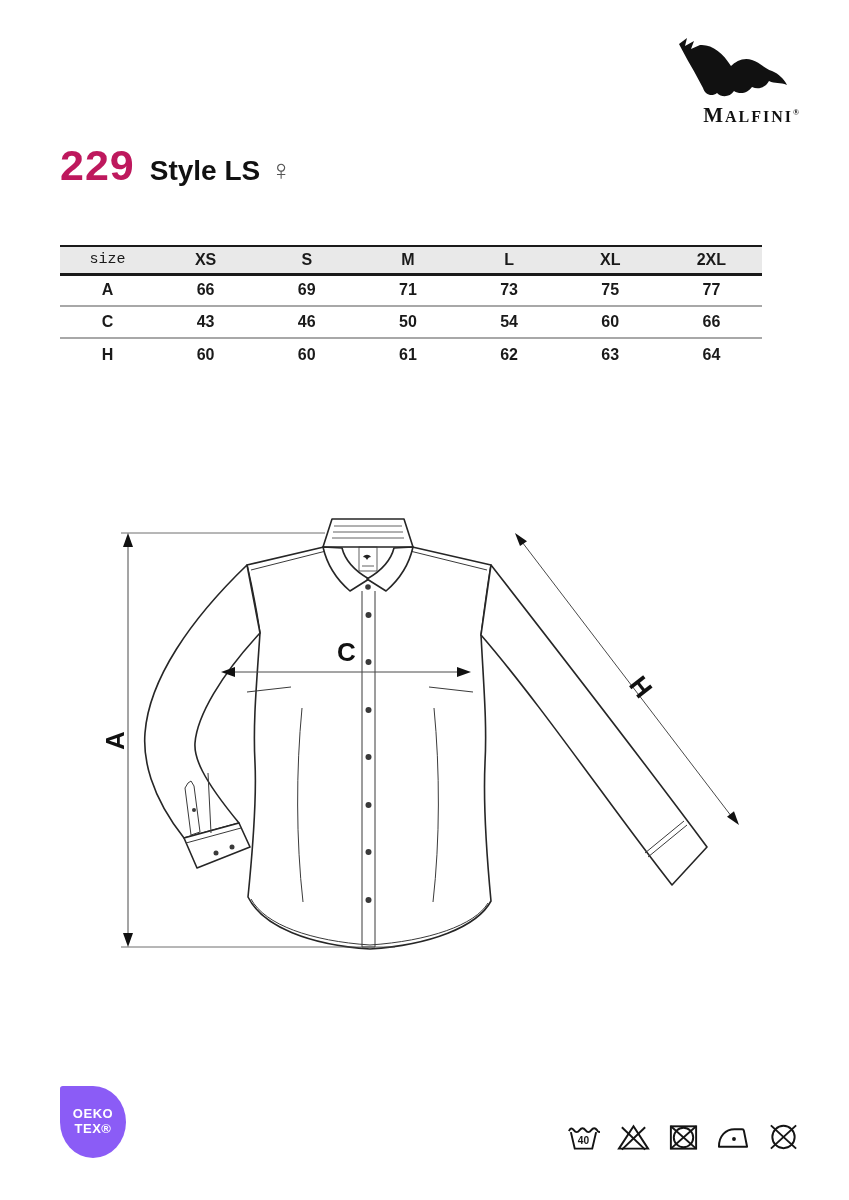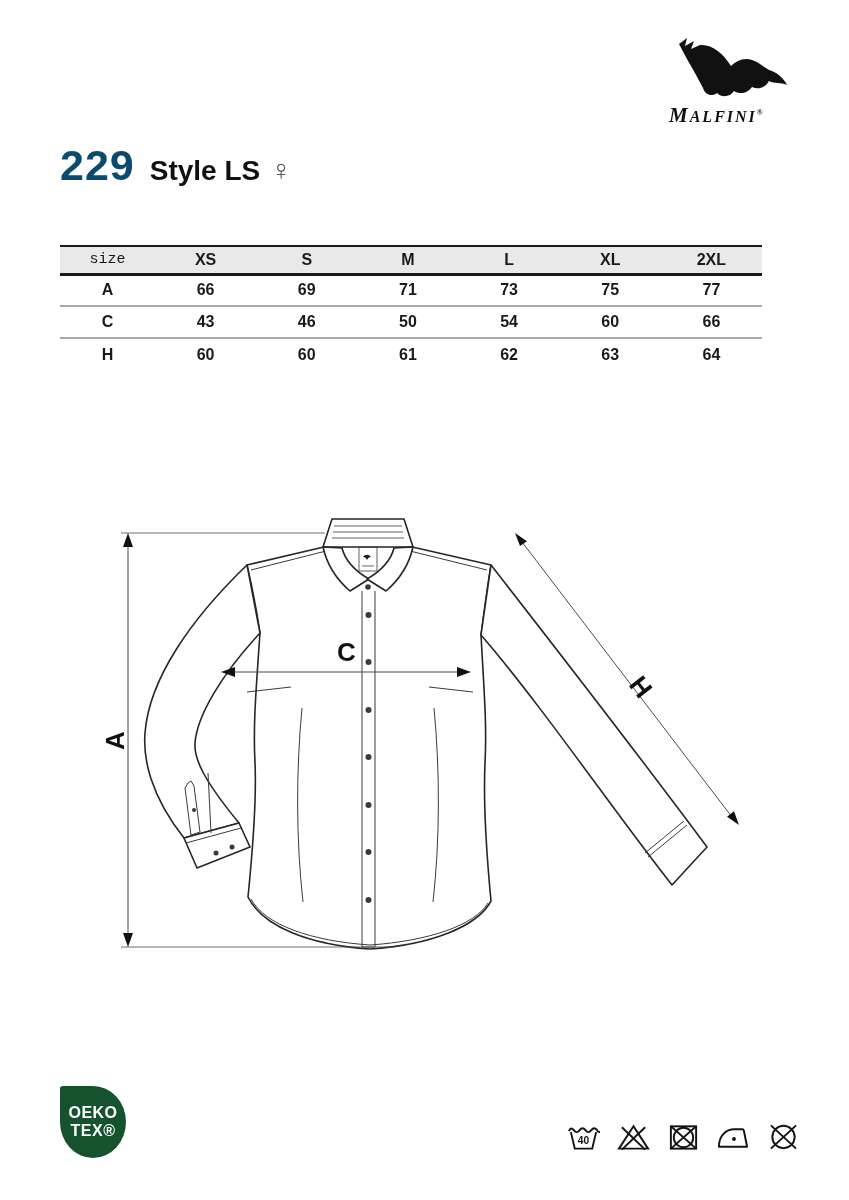--- a/index.html
+++ b/index.html
@@ -1,30 +1,30 @@
 <!DOCTYPE html>
 <html><head>
 <meta charset="utf-8">
 <style>
   html,body{margin:0;padding:0;background:#ffffff;}
   .page{position:relative;width:849px;height:1200px;background:#fff;overflow:hidden;
         font-family:"Liberation Sans",sans-serif;color:#1a1a1a;}
 
   
-  .brand{position:absolute;top:36px;right:50px;width:130px;text-align:left;font-style:italic;}
+  .brand{position:absolute;top:36px;right:50px;width:130px;text-align:right;}
   .brand-bird{display:block;margin:0 auto;}
   .brand-word{font-family:"Liberation Serif",serif;font-weight:700;color:#111;
               letter-spacing:2px;margin-top:1px;white-space:nowrap;}
   .brand-word .initial{font-size:21px;}
   .brand-word .rest{font-size:16px;}
   .brand-word .reg{font-size:8px;vertical-align:7px;letter-spacing:0;}
 
   
   .title{position:absolute;left:60px;top:144px;display:flex;align-items:baseline;}
-  .code{font-size:43px;font-weight:700;color:#0c4a6e;line-height:1;letter-spacing:1px;}
+  .code{font-size:43px;font-weight:700;color:#be185d;line-height:1;letter-spacing:1px;}
   .prod-name{font-size:28px;font-weight:700;color:#111;margin-left:15px;}
   .gender{font-size:29px;color:#555;margin-left:10px;font-weight:400;}
 
   
   .spec-head{position:absolute;left:60px;top:214px;font-size:19px;font-weight:700;
              color:#111;letter-spacing:.3px;}
   .spec-head .unit{font-weight:400;color:#8d8d8d;margin-left:6px;}
 
   
   .size-table{position:absolute;left:60px;top:245px;width:702px;border-collapse:collapse;
@@ -39,23 +39,23 @@
   .size-table tbody td{font-weight:700;}
 
   .note{position:absolute;left:60px;top:374px;font-style:italic;font-size:13.5px;
         color:#b5b5b5;letter-spacing:.3px;}
 
   
   .diagram{position:absolute;left:95px;top:495px;}
 
   
   .cert{position:absolute;left:60px;top:1086px;display:flex;align-items:flex-start;}
-  .oeko-drop{width:66px;height:72px;background:#14532d;border-radius:3px 52% 52% 52%;
+  .oeko-drop{width:66px;height:72px;background:#8b5cf6;border-radius:3px 52% 52% 52%;
              color:#fff;display:flex;flex-direction:column;align-items:center;
-             justify-content:center;font-weight:700;font-size:16px;line-height:1.15;
+             justify-content:center;font-weight:700;font-size:13px;line-height:1.15;
              letter-spacing:.5px;}
   .cert-text{margin-left:13px;text-align:center;padding-top:5px;color:#161616;}
   .std-word{font-size:13.5px;font-weight:700;letter-spacing:1.5px;}
   .std-num{font-size:13.5px;font-weight:700;}
   .cert-num{font-size:9.5px;font-weight:700;margin-top:4px;letter-spacing:.4px;}
   .inst{font-size:9.5px;font-weight:700;margin-top:1px;letter-spacing:.5px;}
 
   
   .care{position:absolute;top:1121px;right:49px;display:flex;gap:17px;align-items:center;}
   .care svg{display:block;}

